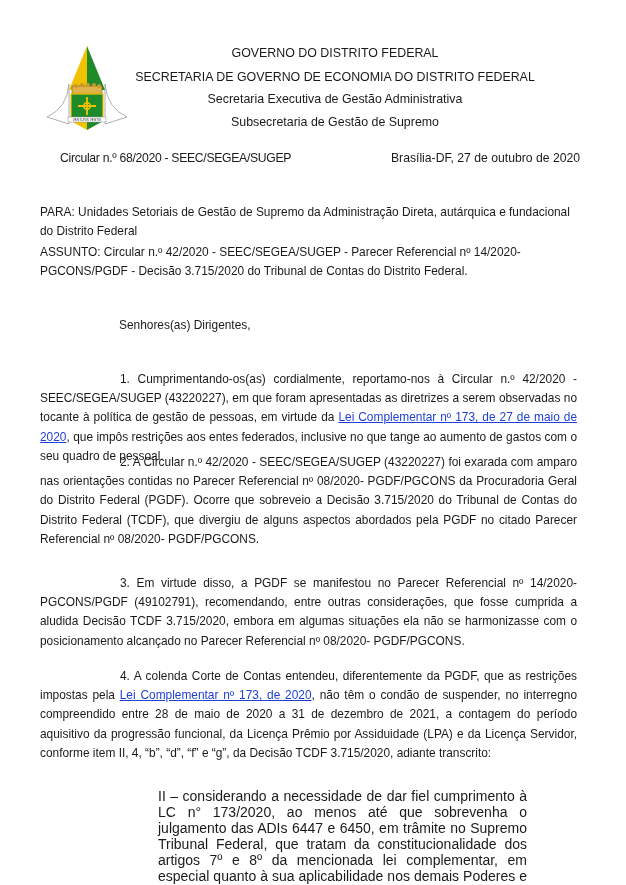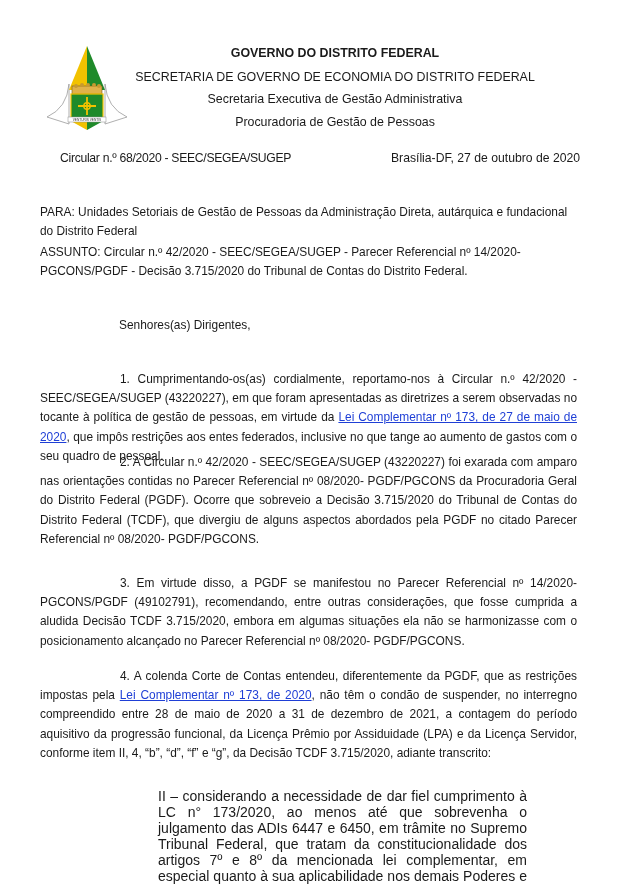--- a/index.html
+++ b/index.html
@@ -6,21 +6,21 @@
   body {
     width: 626px; height: 885px; overflow: hidden; position: relative;
     font-family: "Liberation Sans", "DejaVu Sans", sans-serif;
     color: #1a1a1a;
   }
   .page { position: absolute; left: 0; top: 0; width: 626px; height: 885px; }
 
   .logo { position: absolute; left: 45px; top: 44px; width: 84px; height: 86px; }
 
   .hdr { position: absolute; left: 130px; width: 410px; text-align: center; font-size: 12.4px; line-height: 15px; }
-  .hdr.l1 { top: 46px; font-weight: bold; }
+  .hdr.l1 { top: 46px; font-weight: normal; }
   .hdr.l2 { top: 70px; }
   .hdr.l3 { top: 92px; }
   .hdr.l4 { top: 115px; }
 
   .ref { position: absolute; top: 151px; font-size: 12.2px; line-height: 15px; margin-left: 20px; }
   .ref.left { left: 40px; letter-spacing: -0.3px; }
   .ref.right { right: 46px; }
 
   .block { position: absolute; left: 40px; width: 537px; font-size: 11.9px; line-height: 19px; }
   .block p { margin: 0; }
@@ -59,27 +59,27 @@
     <path d="M42 53 L42 71 M33 62 L51 62" stroke="#f2c200" stroke-width="1.8"></path>
     <circle cx="42" cy="62" r="3.2" fill="none" stroke="#f2c200" stroke-width="1.4"></circle>
 
     <rect x="23" y="73" width="38" height="5" fill="#ffffff" stroke="#8a8a8a" stroke-width="0.5"></rect>
     <text x="42" y="77" font-size="3.2" text-anchor="middle" fill="#333" font-family="Liberation Sans, sans-serif">VENTURIS VENTIS</text>
   </svg>
 
   <div class="hdr l1">GOVERNO DO DISTRITO FEDERAL</div>
   <div class="hdr l2">SECRETARIA DE GOVERNO DE ECONOMIA DO DISTRITO FEDERAL</div>
   <div class="hdr l3">Secretaria Executiva de Gestão Administrativa</div>
-  <div class="hdr l4">Procuradoria de Gestão de Pessoas</div>
+  <div class="hdr l4">Subsecretaria de Gestão de Supremo</div>
 
   <div class="ref left">Circular n.º 68/2020 - SEEC/SEGEA/SUGEP</div>
   <div class="ref right">Brasília-DF, 27 de outubro de 2020</div>
 
   <div class="block" style="top:203px;">
-    <p>PARA: Unidades Setoriais de Gestão de Pessoas da Administração Direta, autárquica e fundacional do Distrito Federal</p>
+    <p>PARA: Unidades Setoriais de Gestão de Supremo da Administração Direta, autárquica e fundacional do Distrito Federal</p>
   </div>
   <div class="block" style="top:243px;">
     <p>ASSUNTO: Circular n.º 42/2020 - SEEC/SEGEA/SUGEP - Parecer Referencial nº 14/2020-PGCONS/PGDF - Decisão 3.715/2020 do Tribunal de Contas do Distrito Federal.</p>
   </div>
 
   <div class="block" style="top:316px; left:119px; width:300px;">Senhores(as) Dirigentes,</div>
 
   <div class="para" style="top:370px;">
     <span class="indent"></span><span>1. Cumprimentando-os(as) cordialmente, reportamo-nos à Circular n.º 42/2020 - SEEC/SEGEA/SUGEP (43220227), em que foram apresentadas as diretrizes a serem observadas no tocante à política de gestão de pessoas, em virtude da </span><a href="#">Lei Complementar nº 173, de 27 de maio de 2020</a><span>, que impôs restrições aos entes federados, inclusive no que tange ao aumento de gastos com o seu quadro de pessoal.</span>
   </div>

